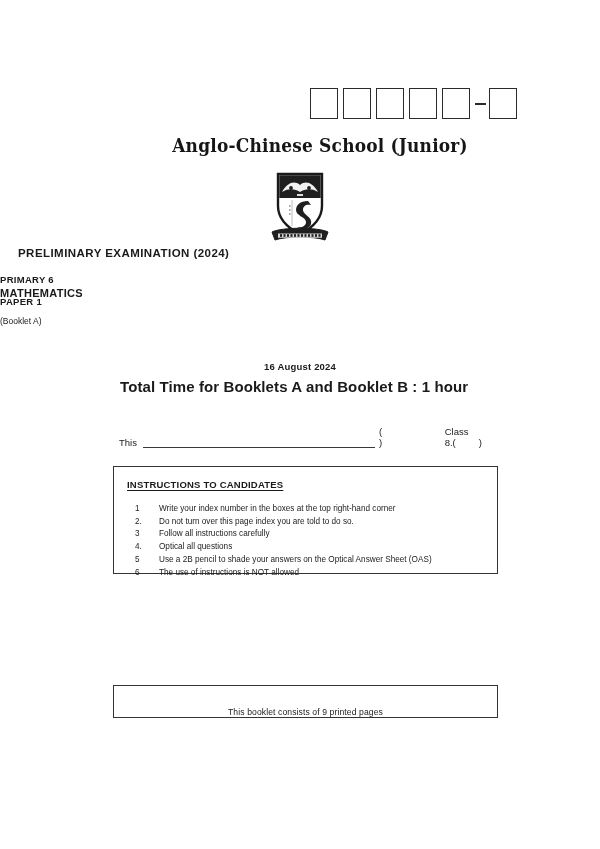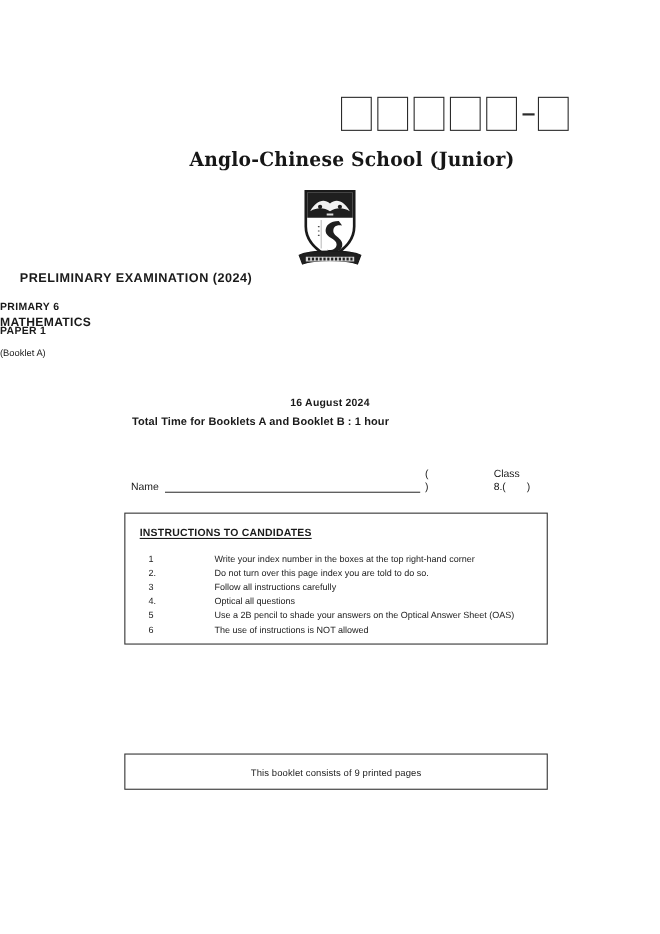--- a/index.html
+++ b/index.html
@@ -105,21 +105,21 @@
     font-size: 9.5px;
     font-weight: bold;
     letter-spacing: 0.2px;
     margin-top: 18px;
   }
 
   .total-time {
     position: absolute;
     top: 378px;
     left: 120px;
-    font-size: 10px;
+    font-size: 15px;
     font-weight: bold;
     letter-spacing: 0.1px;
   }
 
   
   .name-row {
     position: absolute;
     top: 426px;
     left: 119px;
     width: 370px;
@@ -137,21 +137,21 @@
   .name-paren { letter-spacing: 7px; margin-right: 40px; }
   .class-label { margin-right: 2px; }
   .class-paren { letter-spacing: 7px; }
 
   
   .instructions-box {
     position: absolute;
     top: 466px;
     left: 113px;
     width: 385px;
-    height: 120px;
+    height: 108px;
     border: 1px solid #343434;
     box-sizing: border-box;
     background: #fff;
   }
   .instructions-title {
     position: absolute;
     top: 12px;
     left: 13px;
     font-size: 9.5px;
     font-weight: bold;
@@ -169,33 +169,33 @@
     display: flex;
     font-size: 8.2px;
     line-height: 12.7px;
     color: #222;
   }
   .instr-num {
     flex: 0 0 32px;
     padding-left: 8px;
     box-sizing: border-box;
   }
-  .instr-text { flex: 1; margin-left: 36px; }
+  .instr-text { flex: 1; }
 
   
   .booklet-box {
     position: absolute;
     top: 685px;
     left: 113px;
     width: 385px;
     height: 33px;
     border: 1px solid #343434;
     box-sizing: border-box;
     display: flex;
-    align-items: center;
+    align-items: flex-end;
     justify-content: center;
     background: #fff;
   }
   .booklet-text {
     font-size: 8.6px;
     letter-spacing: 0.1px;
     color: #222;
   }
 </style>
 </head>
@@ -260,21 +260,21 @@
 
   <div class="title-sub subject-paper">PAPER 1</div>
 
   <div class="title-sub subject-booklet">(Booklet A)</div>
 
   <div class="exam-date">16 August 2024</div>
 
   <div class="total-time">Total Time for Booklets A and Booklet B : 1 hour</div>
 
   <div class="name-row">
-    <span class="name-label">Name</span>
+    <span class="name-label">This</span>
     <span class="name-rule"></span>
     <span class="name-paren">(      )</span>
     <span class="class-label">Class  8.(</span>
     <span class="class-paren">)</span>
   </div>
 
   <div class="instructions-box">
     <div class="instructions-title">INSTRUCTIONS TO CANDIDATES</div>
 
     <div class="instructions-list">

